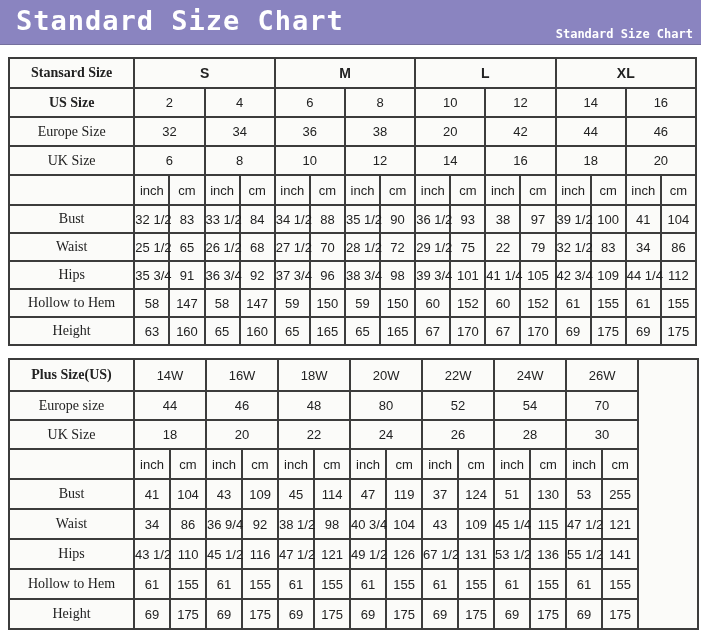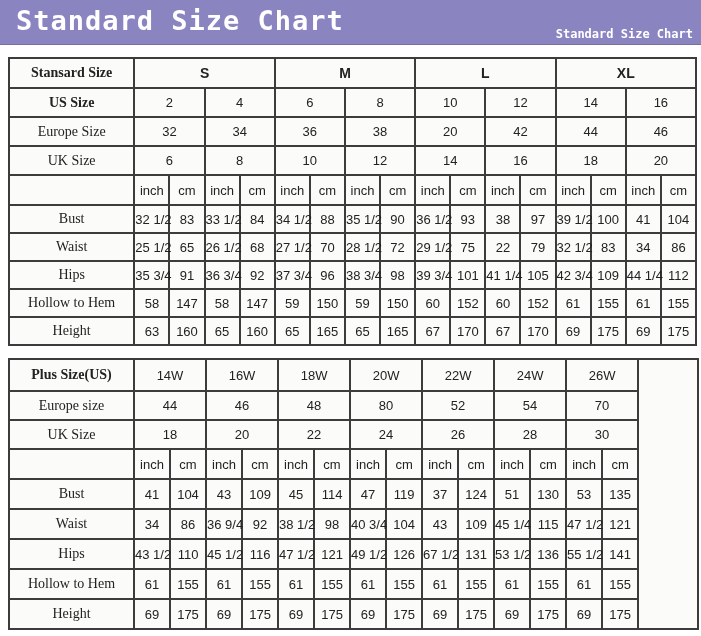--- a/index.html
+++ b/index.html
@@ -291,21 +291,21 @@
           <td>109</td>
           <td>45</td>
           <td>114</td>
           <td>47</td>
           <td>119</td>
           <td>37</td>
           <td>124</td>
           <td>51</td>
           <td>130</td>
           <td>53</td>
-          <td>135</td>
+          <td>255</td>
         </tr>
         <tr class="mrow">
           <th class="lbl">Waist</th>
           <td>34</td>
           <td>86</td>
           <td>36 9/4</td>
           <td>92</td>
           <td>38 1/2</td>
           <td>98</td>
           <td>40 3/4</td>

